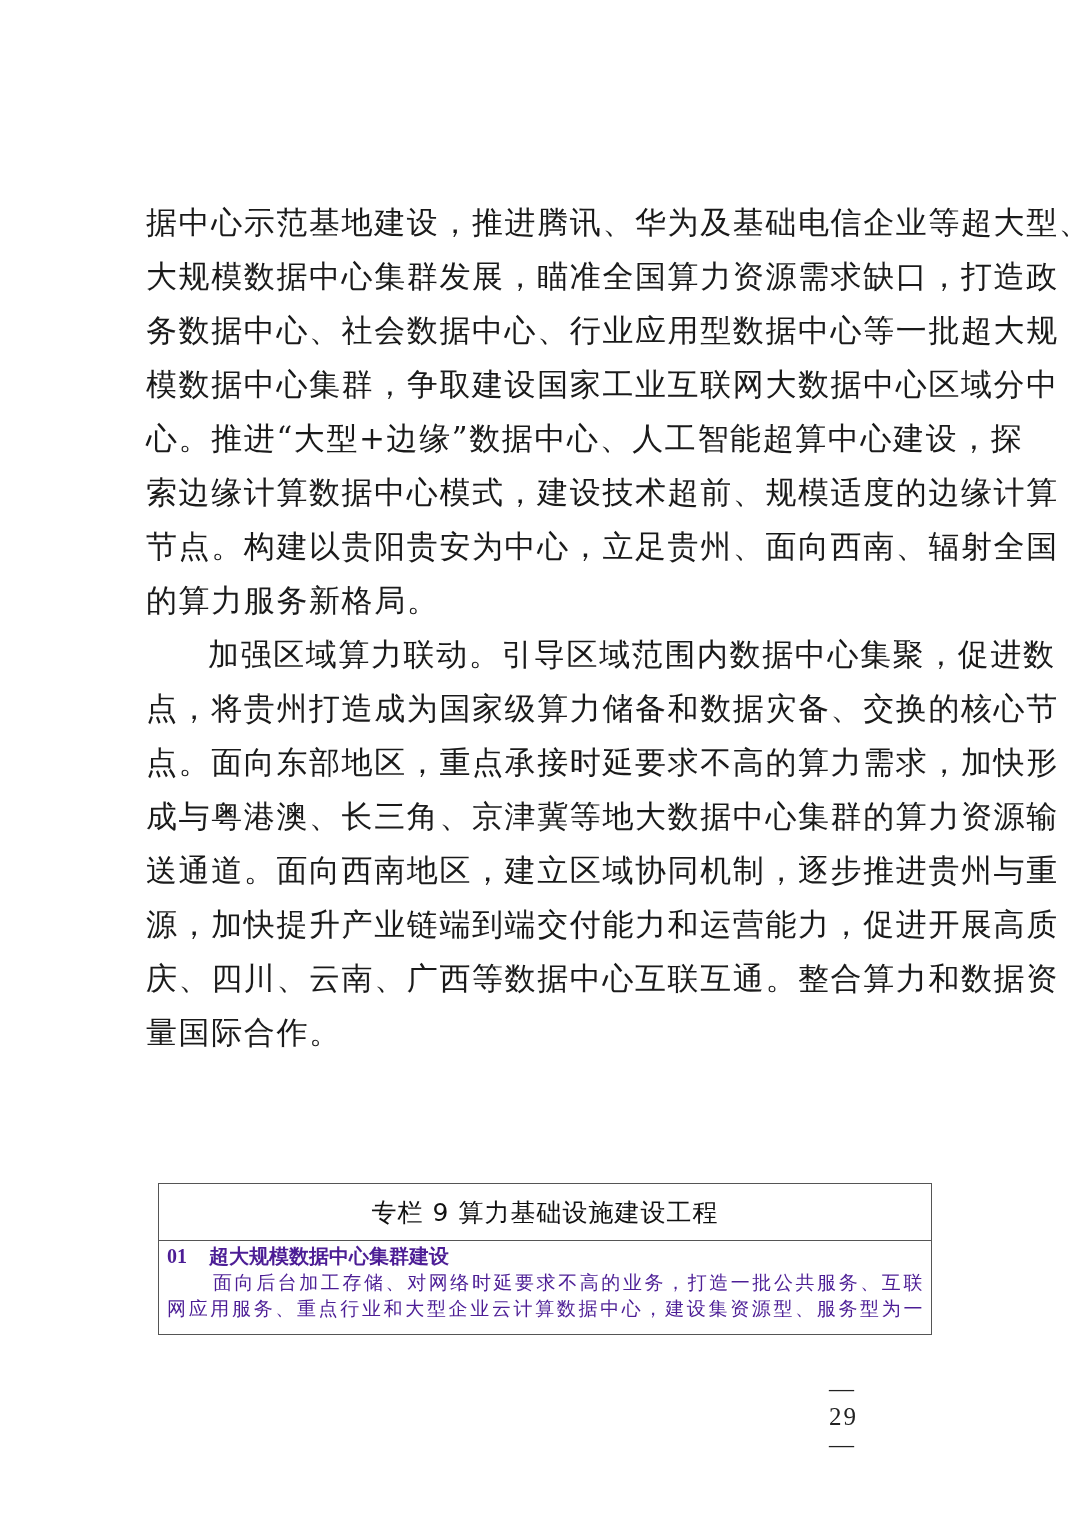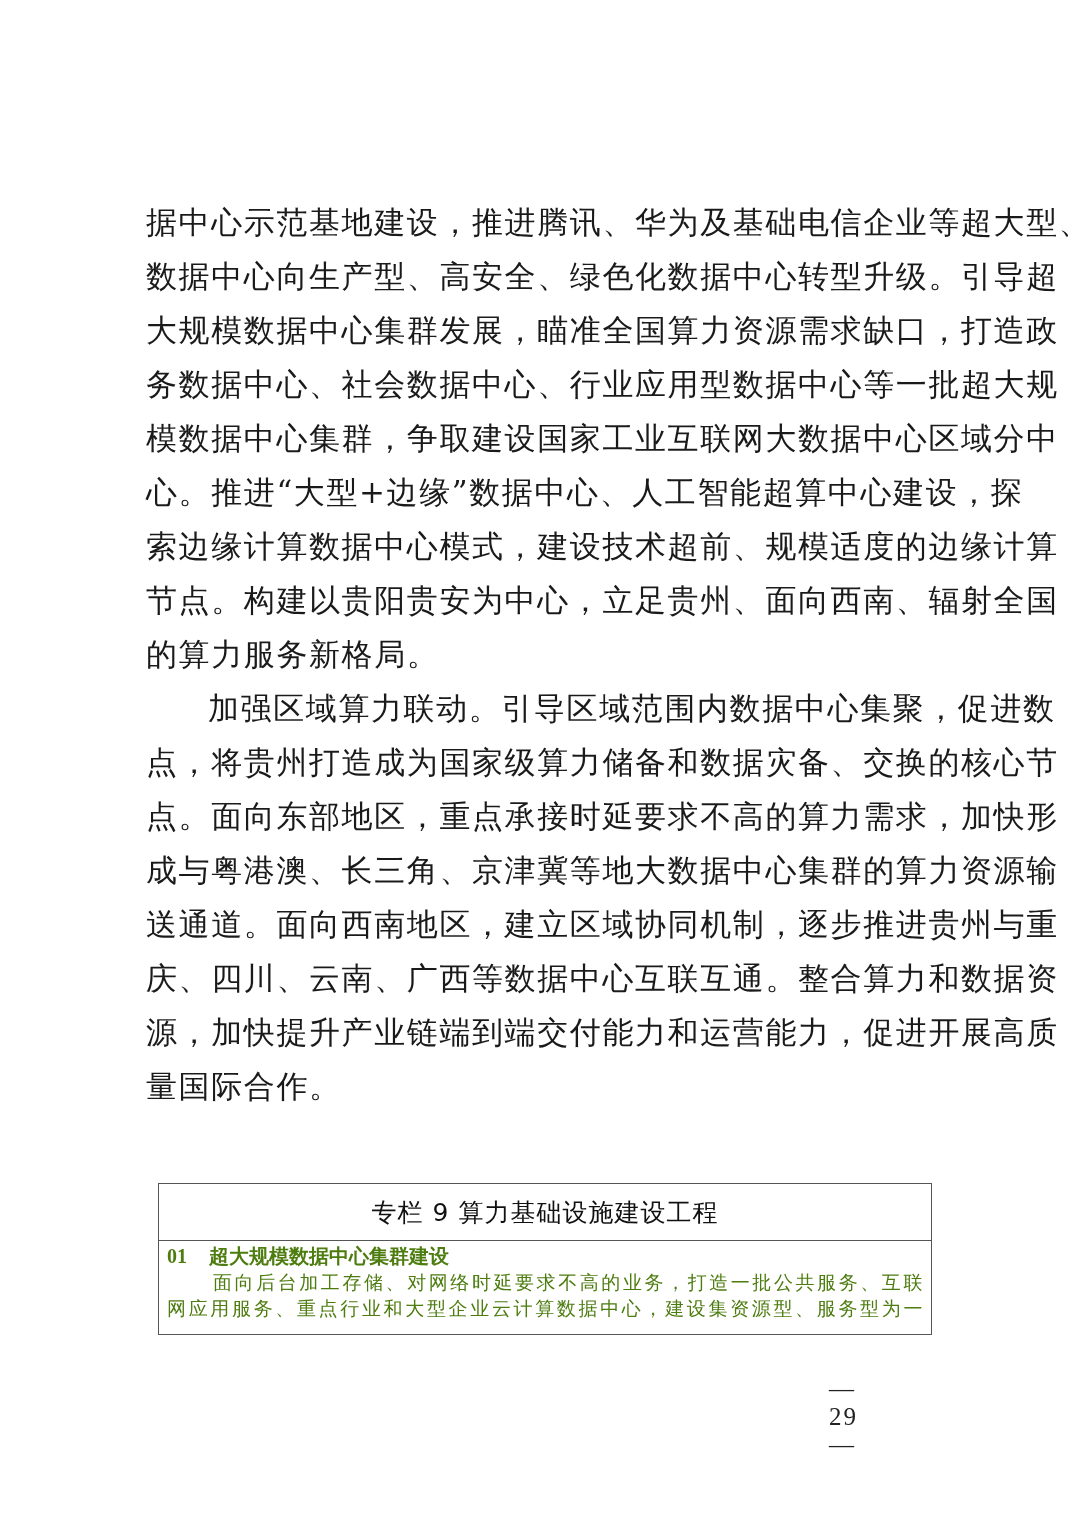--- a/index.html
+++ b/index.html
@@ -10,53 +10,52 @@
   .para { margin: 0; font-size: 31px; line-height: 54px; letter-spacing: 1.6px;
           text-align: justify; text-align-last: left; word-break: break-all; }
   .para .line { display: block; white-space: nowrap; text-align: justify; text-align-last: justify; }
   .para .line.last { text-align-last: left; }
   .indent { padding-left: 62px; }
   .box { position: absolute; left: 158px; top: 1183px; width: 774px; height: 152px;
          border: 1.5px solid #555; box-sizing: border-box; }
   .box-title { height: 56px; border-bottom: 1.5px solid #555; display: flex; align-items: center;
                justify-content: center; font-family: "DejaVu Sans", "Liberation Sans", sans-serif;
                font-size: 25px; letter-spacing: 1px; color: #111; }
-  .box-body { padding: 2px 8px 0 8px; font-size: 19px; line-height: 26px; color: #4d7c0f; }
+  .box-body { padding: 2px 8px 0 8px; font-size: 19px; line-height: 26px; color: #4c1d95; }
   .box-sub { font-weight: bold; font-family: "DejaVu Sans", "Liberation Sans", sans-serif; font-size: 20px; }
   .box-sub .num { font-family: "Liberation Serif", serif; margin-right: 22px; }
   .box-line { display: block; white-space: nowrap; letter-spacing: 0.6px; text-align: justify; text-align-last: justify; }
   .box-line.ind { padding-left: 46px; }
   .page-number { position: absolute; left: 829px; top: 1375px; font-family: "Liberation Serif", serif;
                  font-size: 25px; color: #222; letter-spacing: 2px; }
 </style>
 </head>
 <body>
 
 <div class="page">
 
   <div class="body-text">
     <p class="para">
       <span class="line">据中心示范基地建设，推进腾讯、华为及基础电信企业等超大型、</span>
-      <span class="line">数据中心向生产型、高安全、绿色化数据中心转型升级。引导超</span>
       <span class="line">大规模数据中心集群发展，瞄准全国算力资源需求缺口，打造政</span>
       <span class="line">务数据中心、社会数据中心、行业应用型数据中心等一批超大规</span>
       <span class="line">模数据中心集群，争取建设国家工业互联网大数据中心区域分中</span>
       <span class="line">心。推进“大型+边缘”数据中心、人工智能超算中心建设，探</span>
       <span class="line">索边缘计算数据中心模式，建设技术超前、规模适度的边缘计算</span>
       <span class="line">节点。构建以贵阳贵安为中心，立足贵州、面向西南、辐射全国</span>
       <span class="line last">的算力服务新格局。</span>
     </p>
     <p class="para">
       <span class="line indent">加强区域算力联动。引导区域范围内数据中心集聚，促进数</span>
       <span class="line">点，将贵州打造成为国家级算力储备和数据灾备、交换的核心节</span>
       <span class="line">点。面向东部地区，重点承接时延要求不高的算力需求，加快形</span>
       <span class="line">成与粤港澳、长三角、京津冀等地大数据中心集群的算力资源输</span>
       <span class="line">送通道。面向西南地区，建立区域协同机制，逐步推进贵州与重</span>
+      <span class="line">源，加快提升产业链端到端交付能力和运营能力，促进开展高质</span>
       <span class="line">庆、四川、云南、广西等数据中心互联互通。整合算力和数据资</span>
-      <span class="line">源，加快提升产业链端到端交付能力和运营能力，促进开展高质</span>
       <span class="line last">量国际合作。</span>
     </p>
   </div>
 
   <div class="box">
     <div class="box-title">专栏 9  算力基础设施建设工程</div>
     <div class="box-body">
       <div class="box-sub">
         <span class="num">01</span><span>超大规模数据中心集群建设</span>
       </div>

